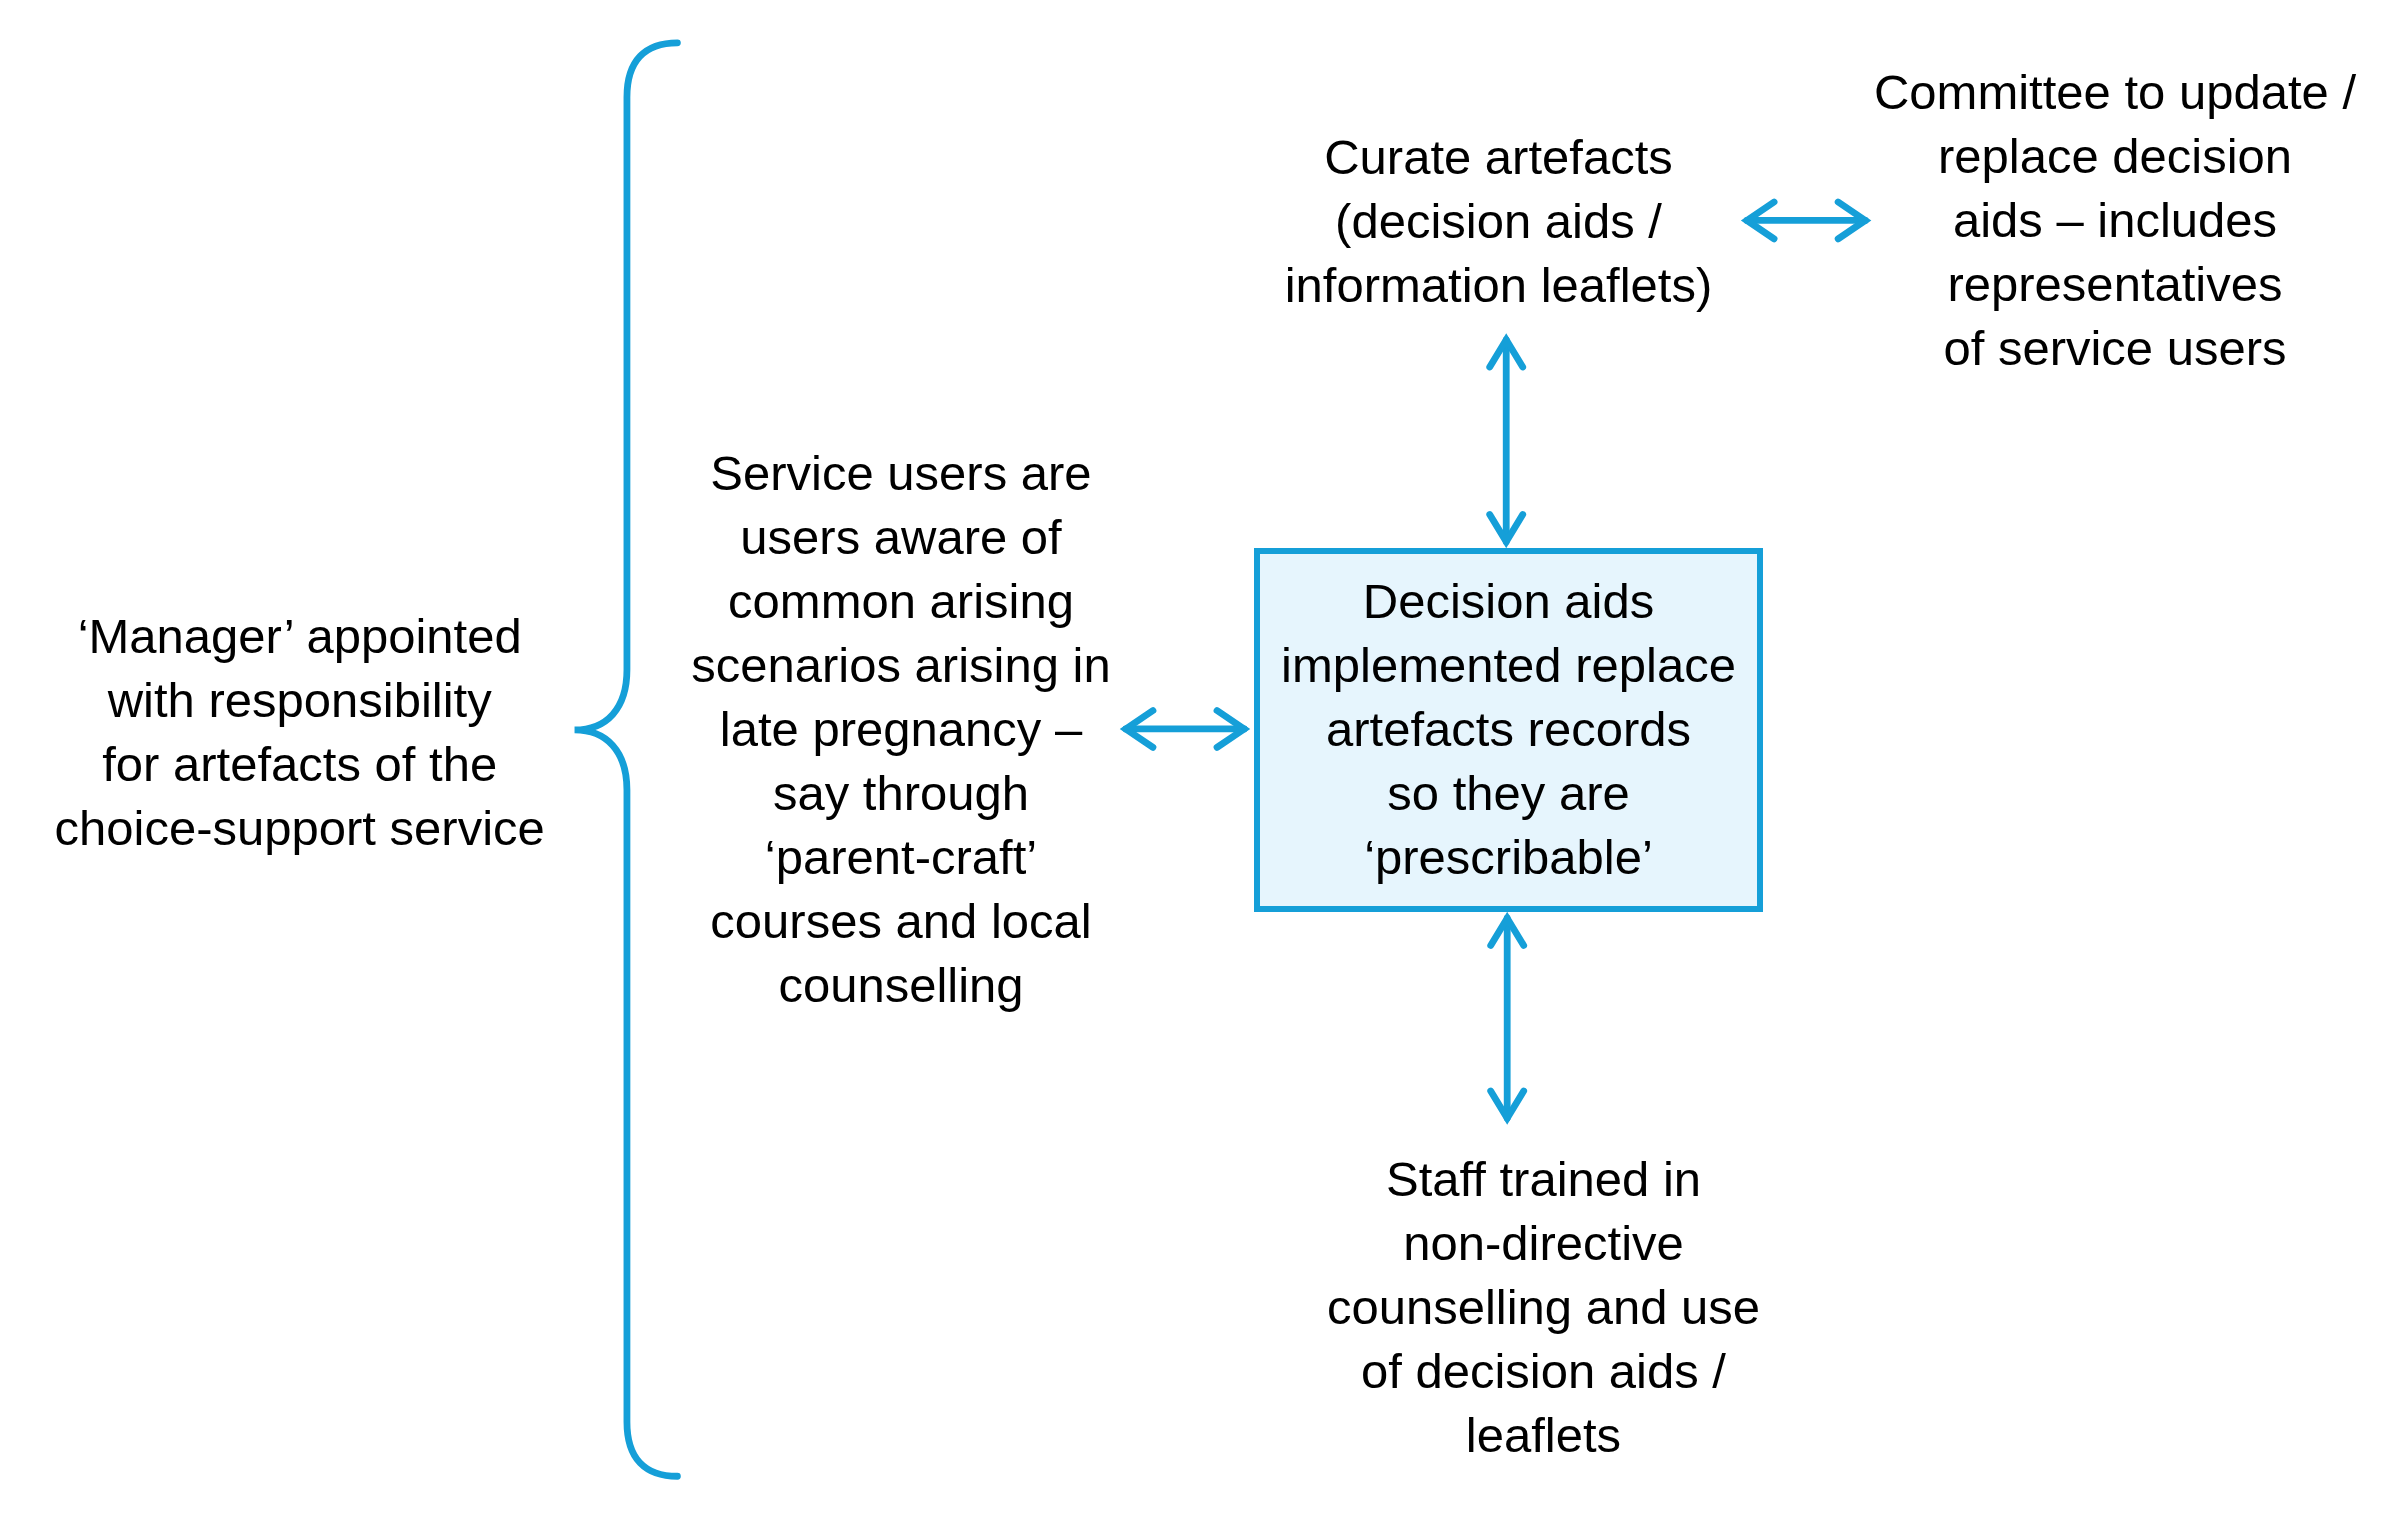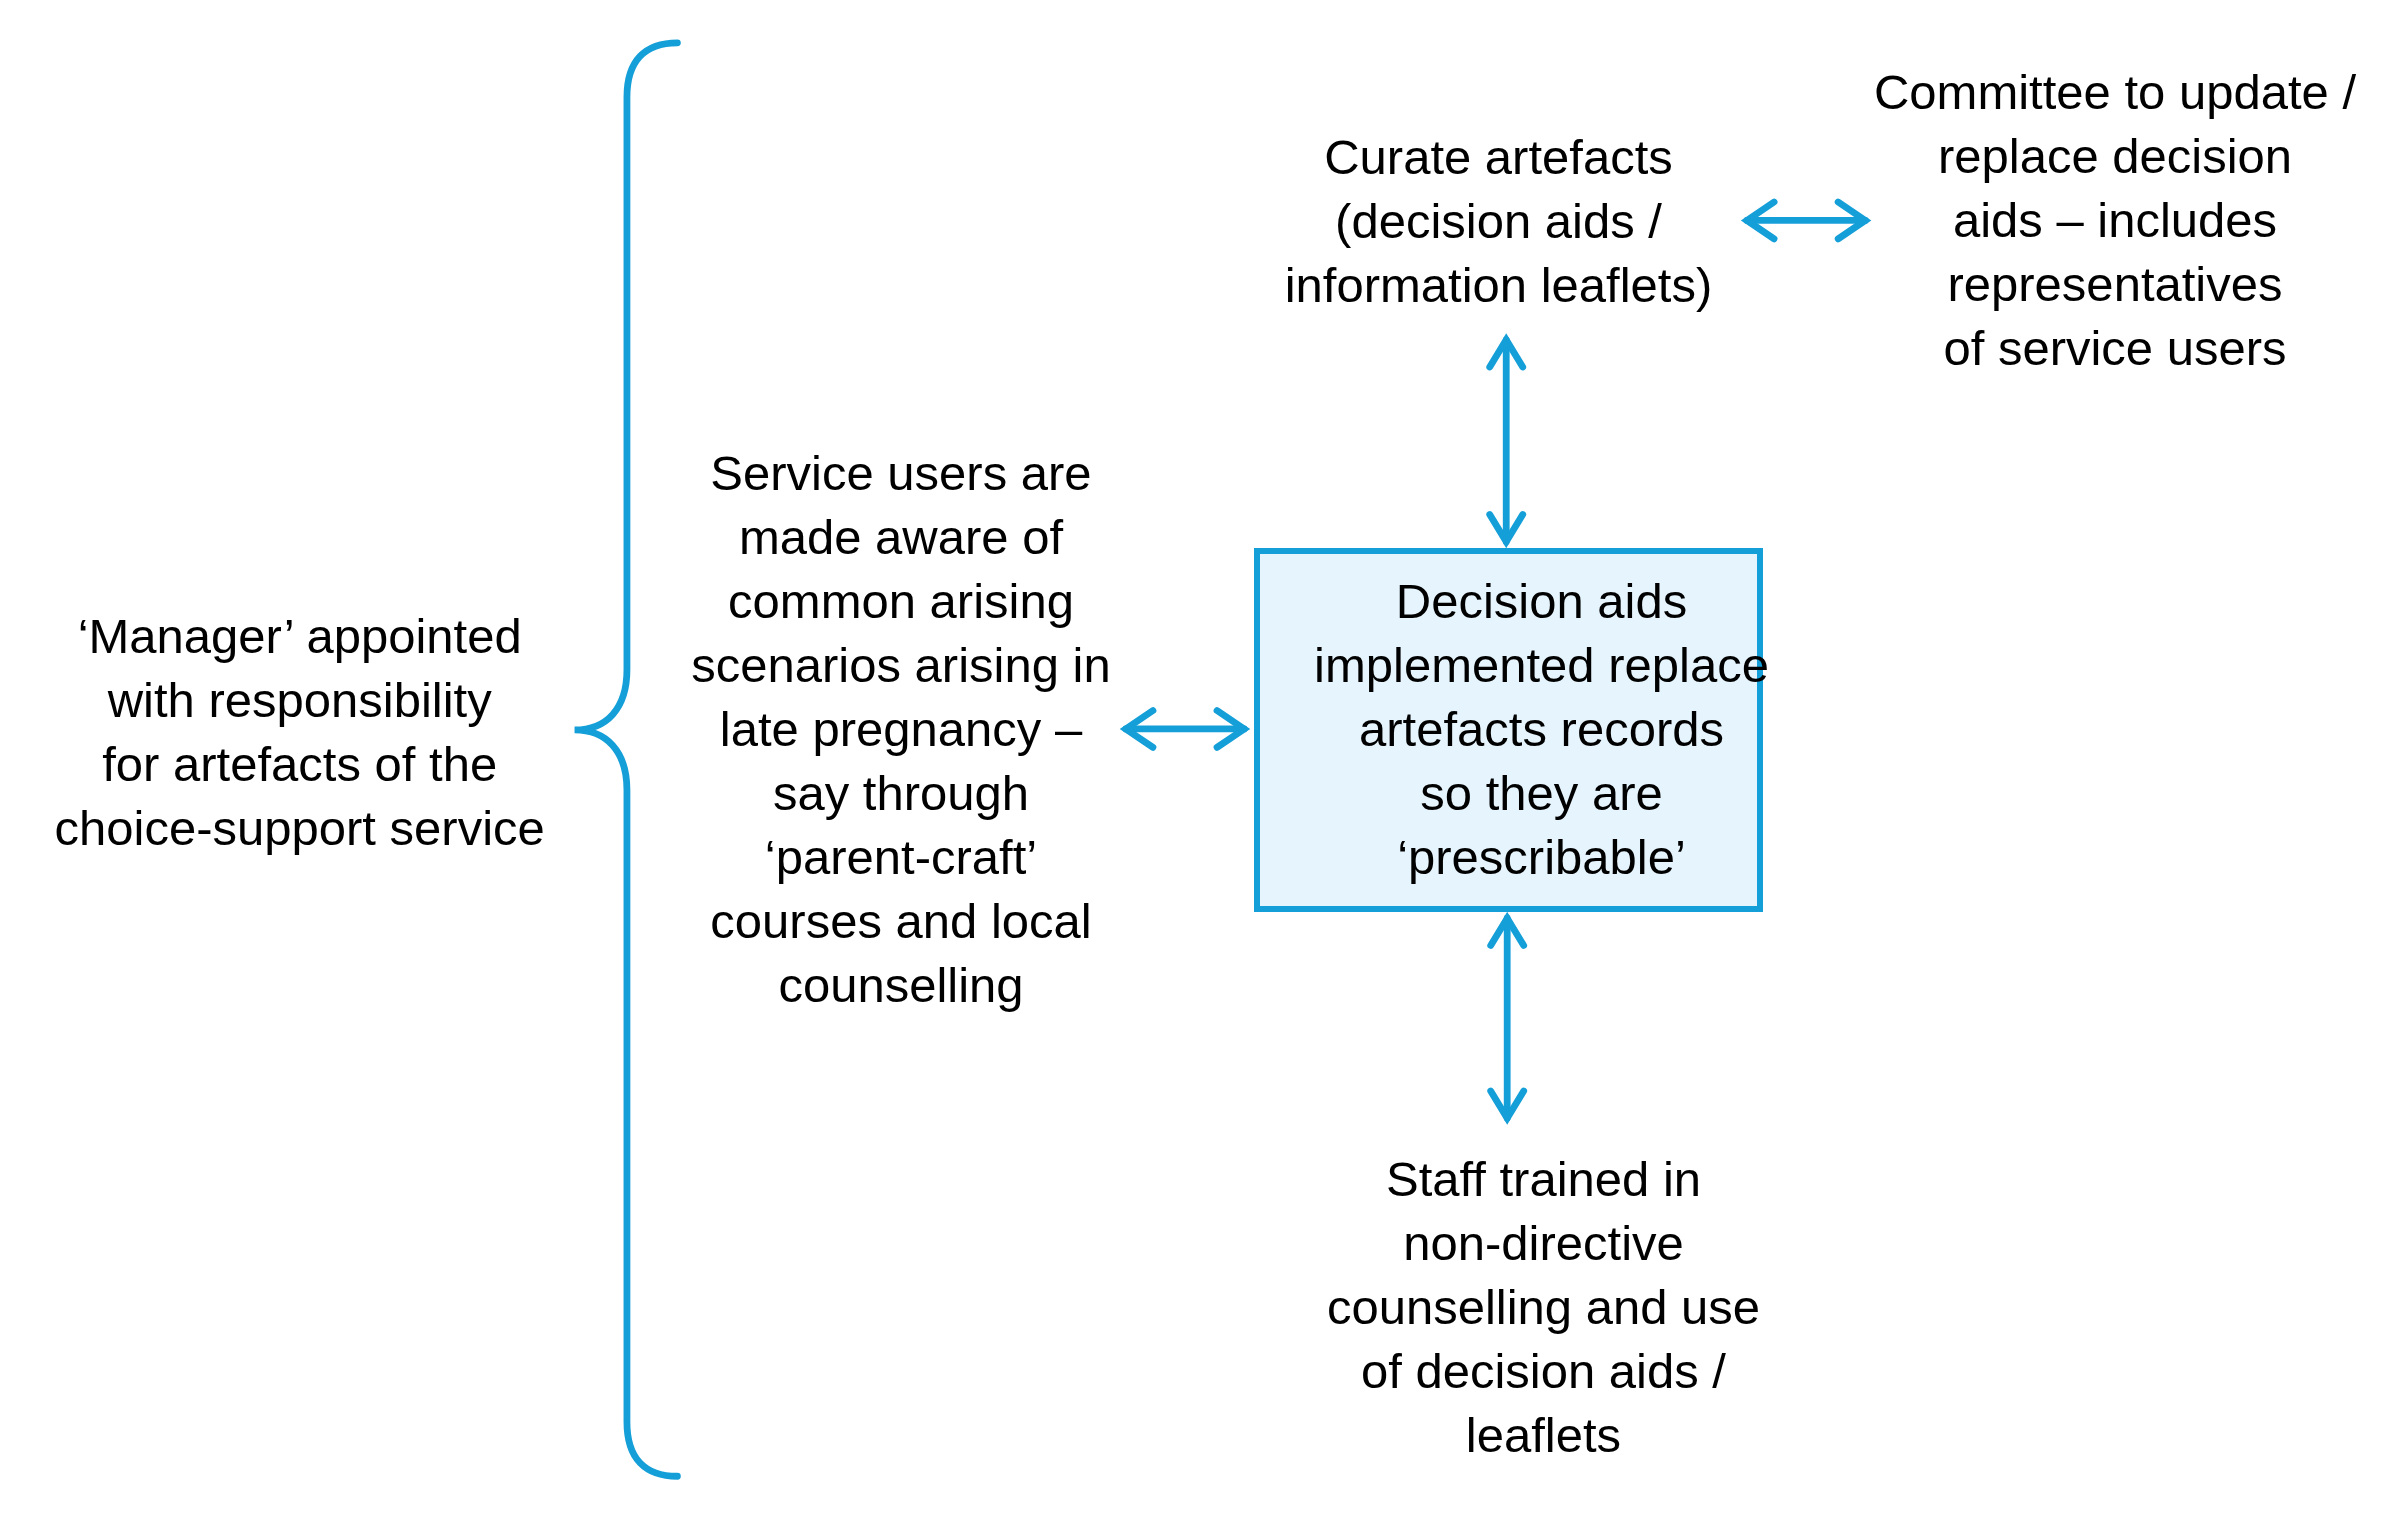--- a/index.html
+++ b/index.html
@@ -7,21 +7,21 @@
          font-family: "Liberation Sans", sans-serif; color: #000; }
   .txt { position: absolute; text-align: center; font-size: 49px; line-height: 64px; white-space: nowrap; }
   .txt div { display: block; }
   #t-manager { left: 8.7px; top: 604px; width: 582px; }
   #t-service { left: 668px; top: 441px; width: 466px; }
   #t-curate { left: 1246px; top: 125px; width: 505px; }
   #t-committee { left: 1824px; top: 60px; width: 582px; }
   #t-staff { left: 1291px; top: 1147px; width: 505px; }
   #center-box { position: absolute; left: 1254px; top: 548px; width: 497px; height: 352px;
                 border: 6.8px solid #159fd8; background: #e6f5fd; }
-  #t-center { left: 0; top: 14.6px; width: 497px; padding-left: 33px; }
+  #t-center { left: 0; top: 14.6px; width: 497px; }
   svg#lines { position: absolute; left: 0; top: 0; }
 </style>
 </head>
 <body>
 
 <svg id="lines" width="2402" height="1522" viewBox="0 0 2475 1568">
 
   <path d="M698,44 C665,44 646,62 646,100 L646,690 C646,730 625,752 592,752 C625,752 646,774 646,814 L646,1465 C646,1503 665,1521 698,1521" fill="none" stroke="#159fd8" stroke-width="7" stroke-linecap="round"></path>
 
   <g stroke="#159fd8" stroke-width="7" stroke-linecap="round" fill="none">
@@ -51,21 +51,21 @@
 
 <div class="txt" id="t-manager">
   <div>‘Manager’ appointed</div>
   <div>with responsibility</div>
   <div>for artefacts of the</div>
   <div>choice-support service</div>
 </div>
 
 <div class="txt" id="t-service">
   <div>Service users are</div>
-  <div>made aware of</div>
+  <div>users aware of</div>
   <div>common arising</div>
   <div>scenarios arising in</div>
   <div>late pregnancy –</div>
   <div>say through</div>
   <div>‘parent-craft’</div>
   <div>courses and local</div>
   <div>counselling</div>
 </div>
 
 <div id="center-box">

